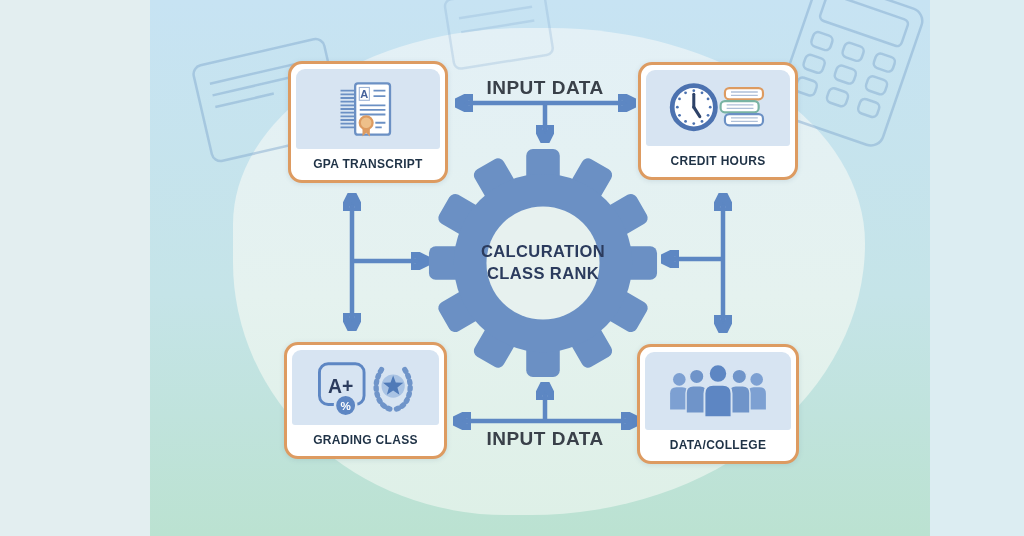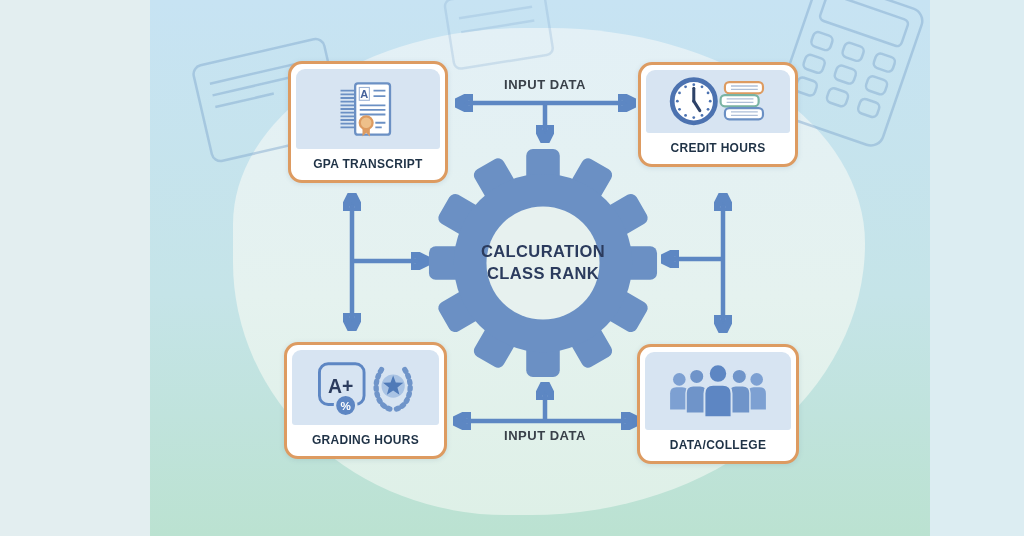--- a/index.html
+++ b/index.html
@@ -30,21 +30,21 @@
     border:3.5px solid #dd9b61;border-radius:14px;padding:5px;
     display:flex;flex-direction:column;box-shadow:0 1px 5px rgba(90,120,150,.18);
   }
   .panel{background:#d7e4f2;border-radius:9px 9px 3px 3px;flex:1;display:flex;align-items:center;justify-content:center;overflow:hidden;}
   .node-label{
     background:#ffffff;text-align:center;font-weight:bold;font-size:12px;color:#1f3246;
     padding:8px 1px 2px;letter-spacing:.3px;line-height:1.3;
   }
   .input-label{
     position:absolute;z-index:3;width:160px;text-align:center;
-    font-weight:bold;font-size:13px;color:#394049;letter-spacing:.5px;
+    font-weight:bold;font-size:19px;color:#394049;letter-spacing:.5px;
   }
   .icon text{font-family:"Liberation Sans",sans-serif;font-weight:bold;}
 </style>
 </head>
 <body>
 
 <div class="stage">
 
   <div class="band band-left"></div>
   <div class="band band-right"></div>
@@ -155,21 +155,21 @@
           <line x1="50" y1="51" x2="61" y2="51"></line>
             <line x1="50" y1="56" x2="57" y2="56"></line>
         </g>
         <path d="M36,55 L36,66 L40,62 L44,66 L44,55 Z" fill="#dd9b61"></path>
         <circle cx="40" cy="51" r="7" fill="#eec08a" stroke="#dd9b61" stroke-width="2.5"></circle>
       </svg>
     </div>
     <div class="node-label">GPA TRANSCRIPT</div>
   </div>
 
-  <div class="node" style="left:638px;top:62px;width:160px;height:105px;">
+  <div class="node" style="left:638px;top:62px;width:160px;height:118px;">
     <div class="panel">
       <svg class="icon" width="120" height="64" viewBox="0 0 116 74">
         <circle cx="30" cy="36" r="25" fill="#ffffff" stroke="#4c72b0" stroke-width="5.5"></circle>
         <g fill="#4c72b0">
           <circle cx="49" cy="36" r="1.6"></circle>
             <circle cx="46.5" cy="45.5" r="1.6"></circle>
             <circle cx="39.5" cy="52.5" r="1.6"></circle>
           <circle cx="30" cy="55" r="1.6"></circle>
             <circle cx="20.5" cy="52.5" r="1.6"></circle>
             <circle cx="13.5" cy="45.5" r="1.6"></circle>
@@ -208,21 +208,21 @@
         <circle cx="35" cy="51" r="11" fill="#5d86c3" stroke="#d7e4f2" stroke-width="2.5"></circle>
         <text x="35" y="55.5" text-anchor="middle" font-size="12" fill="#ffffff">%</text>
         <g>
           <circle cx="84" cy="31" r="12" fill="#a9c3e4"></circle>
           <path d="M72,14 Q62,30 70,46 Q74,53 82,55" fill="none" stroke="#6f94c9" stroke-width="5.5" stroke-dasharray="2 4.5" stroke-linecap="round"></path>
           <path d="M96,14 Q106,30 98,46 Q94,53 86,55" fill="none" stroke="#6f94c9" stroke-width="5.5" stroke-dasharray="2 4.5" stroke-linecap="round"></path>
           <path d="M84,20 L86.7,27.3 L94.5,27.6 L88.4,32.4 L90.5,39.9 L84,35.6 L77.5,39.9 L79.6,32.4 L73.5,27.6 L81.3,27.3 Z" fill="#4f7ab8"></path>
         </g>
       </svg>
     </div>
-    <div class="node-label">GRADING HOURS</div>
+    <div class="node-label">GRADING CLASS</div>
   </div>
 
   <div class="node" style="left:637px;top:344px;width:162px;height:120px;">
     <div class="panel">
       <svg class="icon" width="122" height="60" viewBox="0 0 120 62">
         <g fill="#7da0d2">
           <circle cx="20" cy="19" r="6.5"></circle>
           <path d="M10.5,50 V33.5 Q10.5,27 17,27 H23 Q29.5,27 29.5,33.5 V50 Z"></path>
           <circle cx="100" cy="19" r="6.5"></circle>
           <path d="M90.5,50 V33.5 Q90.5,27 97,27 H103 Q109.5,27 109.5,33.5 V50 Z"></path>

